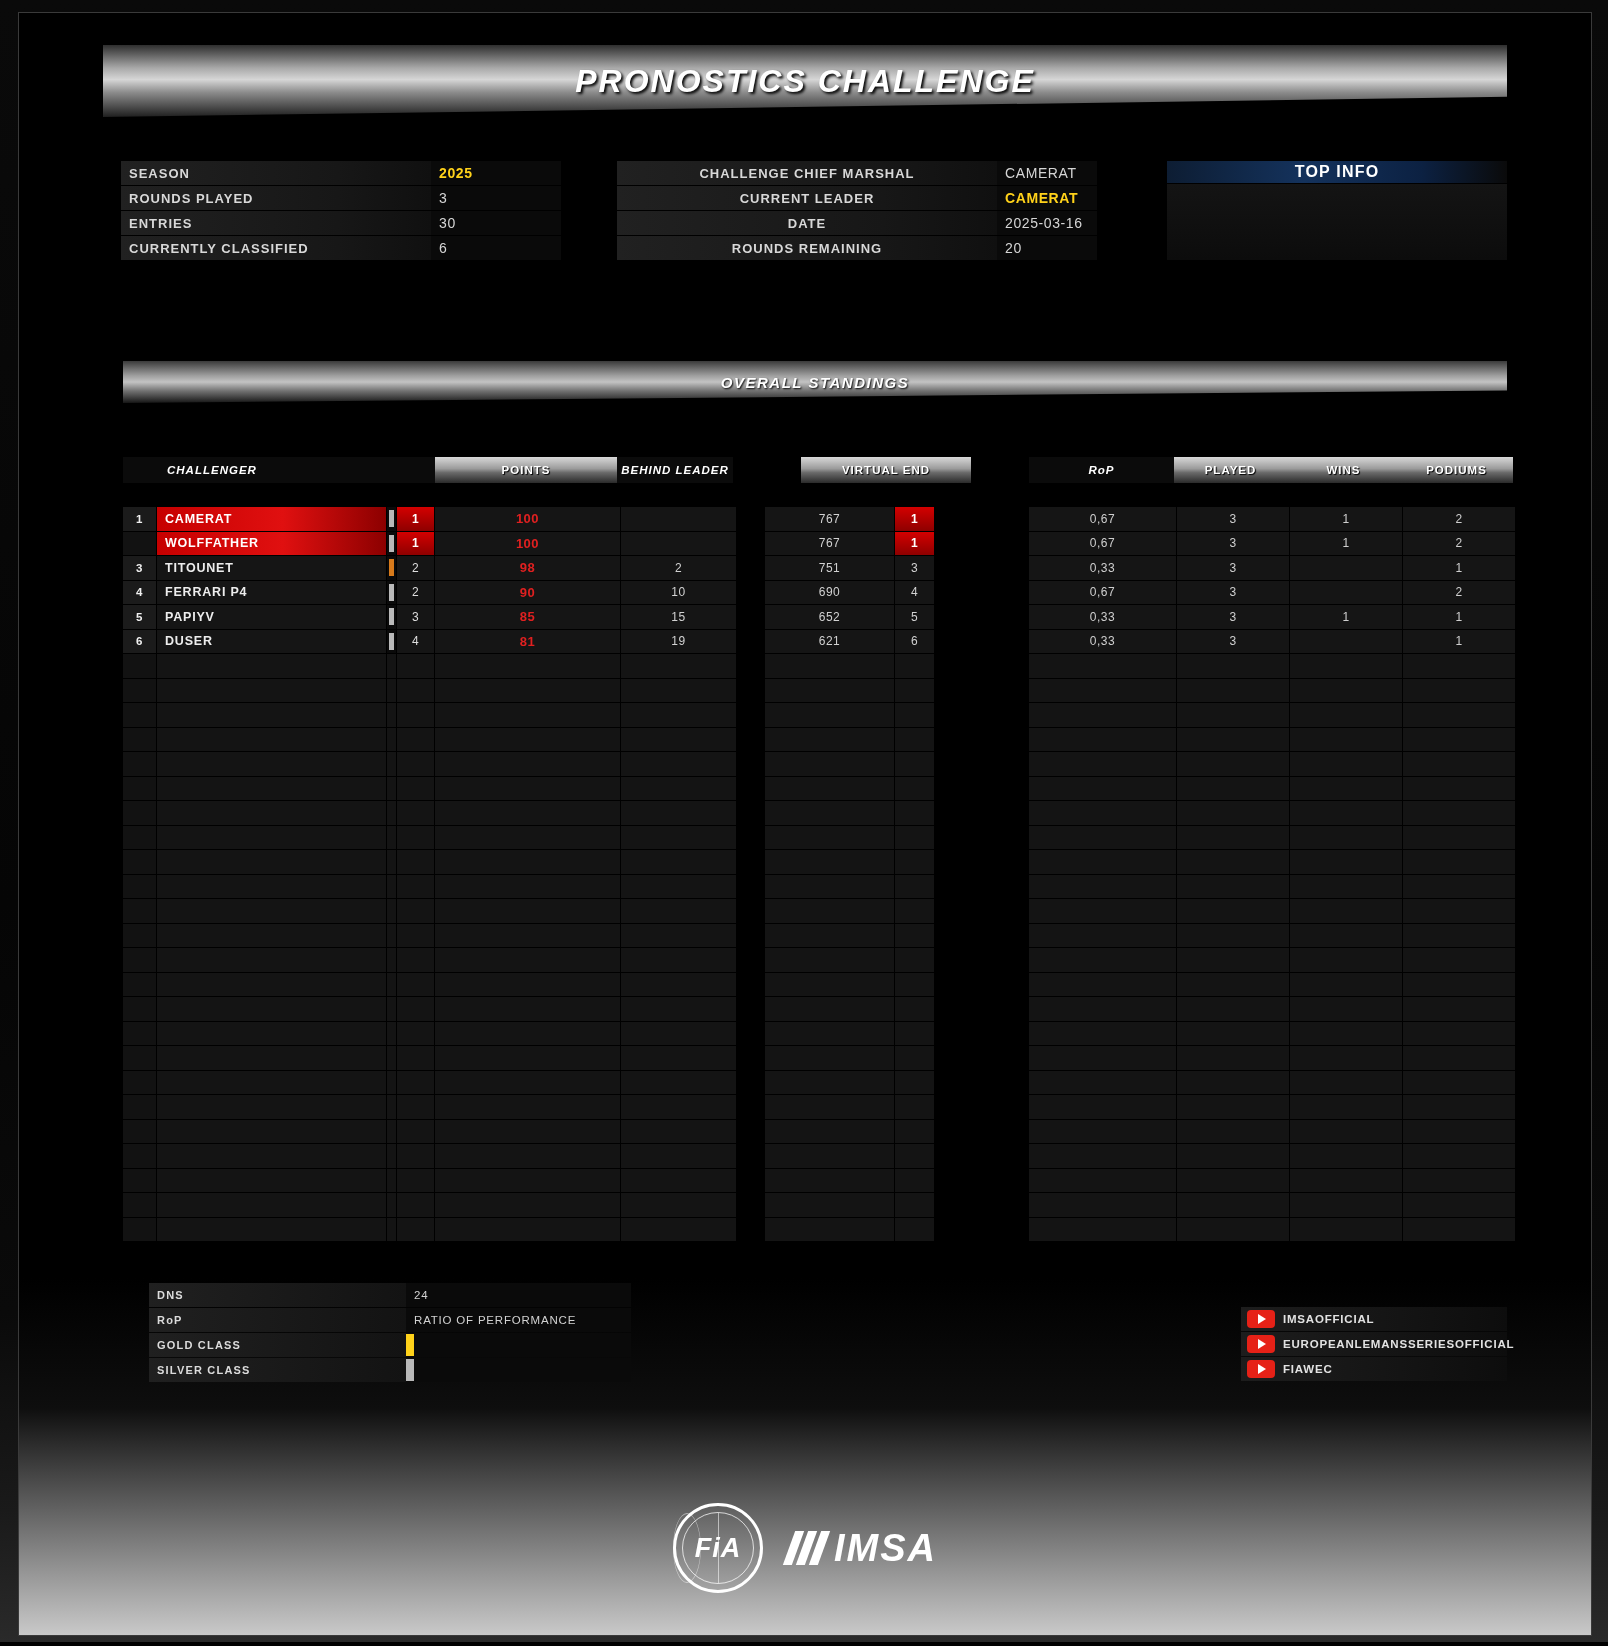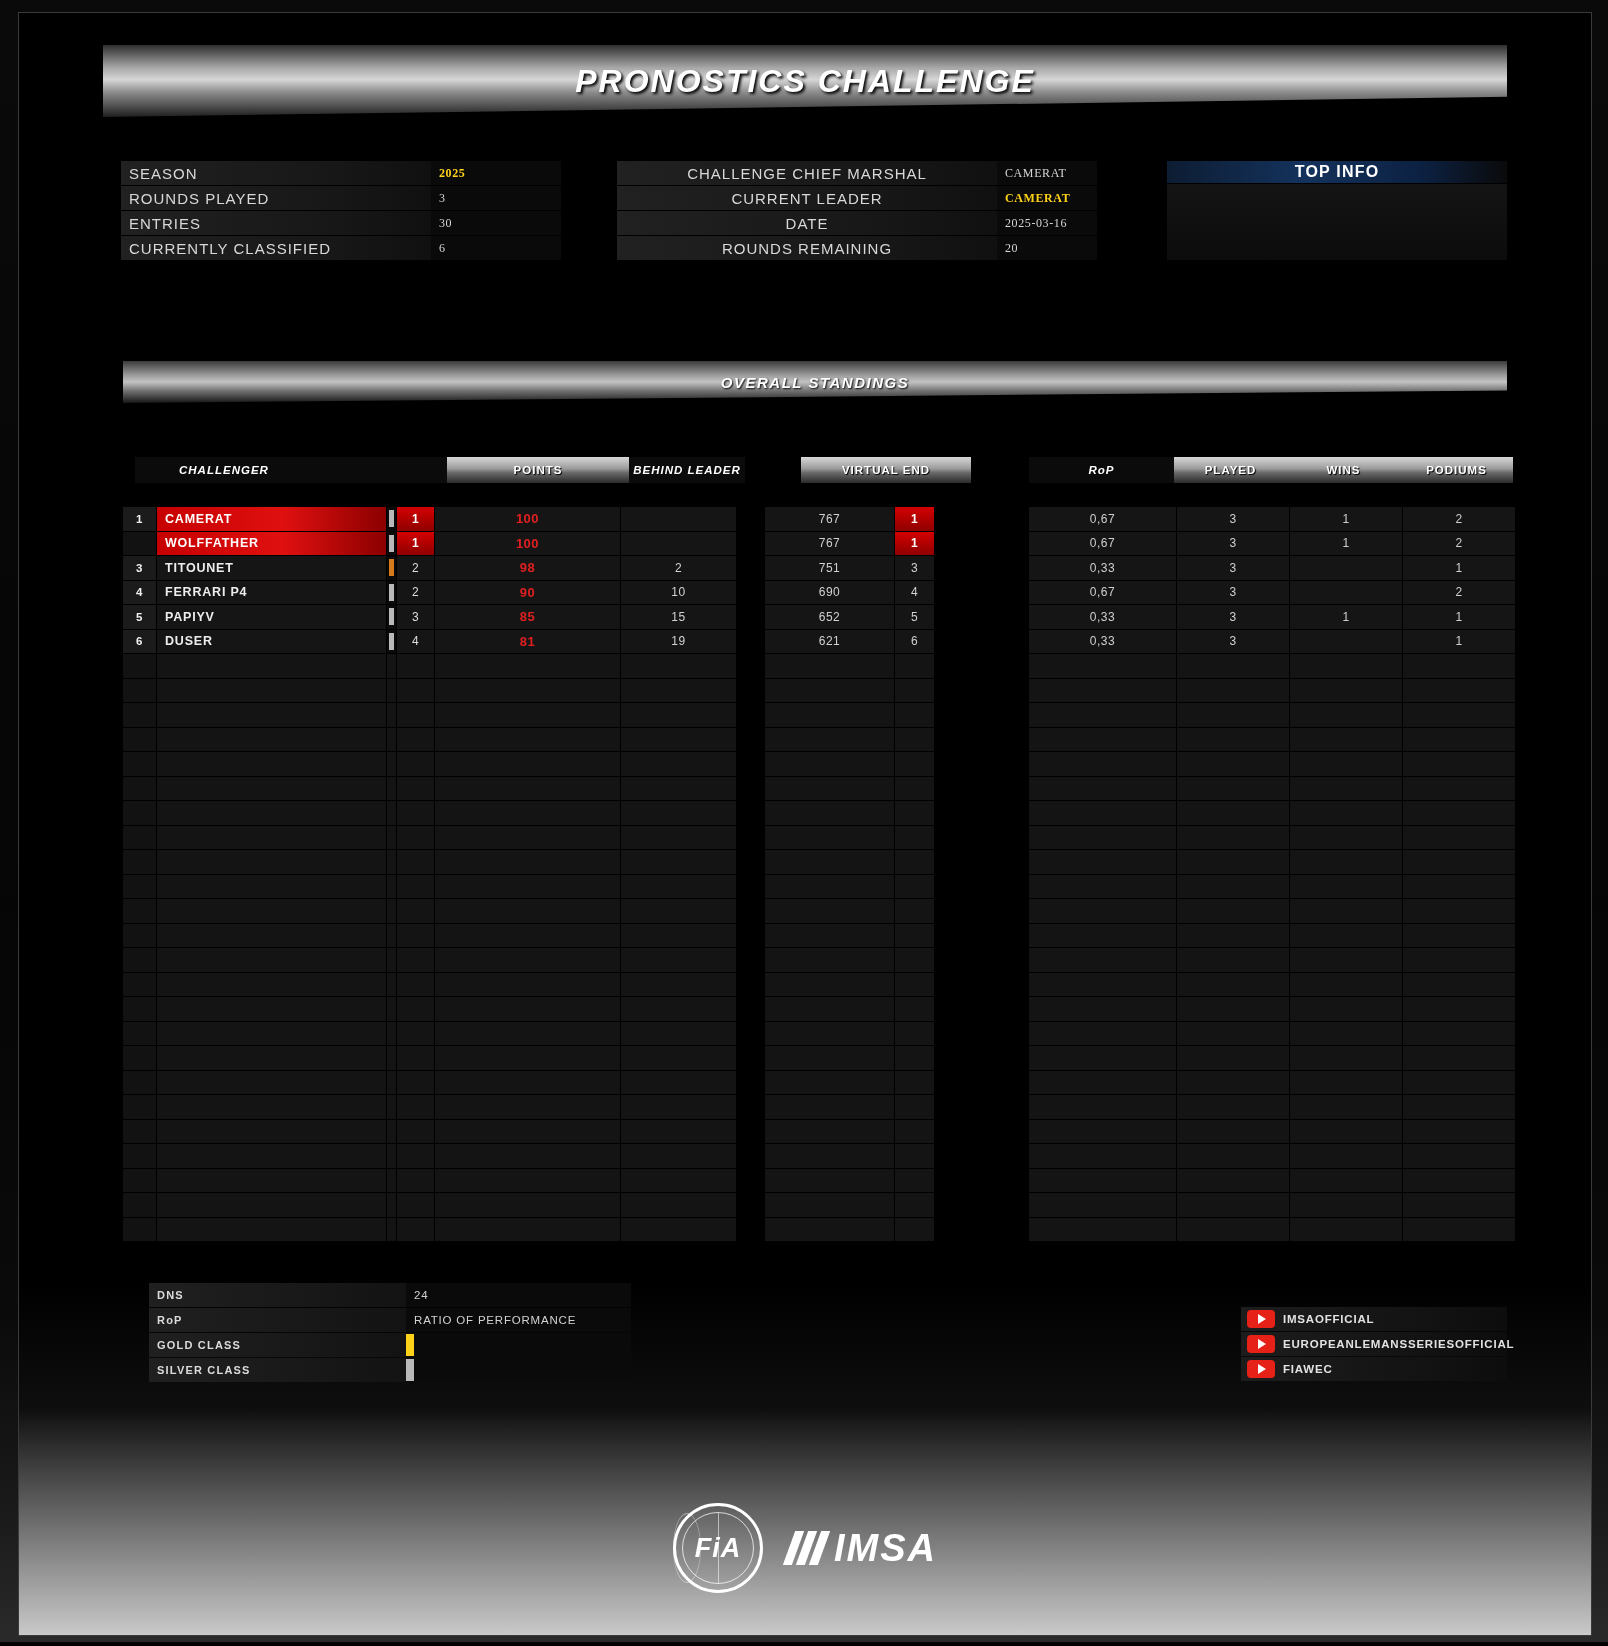--- a/index.html
+++ b/index.html
@@ -67,39 +67,38 @@
     align-items: center;
   }
   .info-label {
     background: linear-gradient(to right, #212121 0%, #171717 70%, #101010 100%);
     height: 24px;
     display: flex;
     align-items: center;
     padding-left: 8px;
     box-sizing: border-box;
     color: #d8d8d8;
-    font-weight: normal;
-    font-size: 15px;
+    font-weight: bold;
+    font-size: 13px;
     letter-spacing: 1px;
   }
   .info-label.right {
     justify-content: center;
     padding-left: 0;
   }
   .info-value {
     height: 24px;
     display: flex;
     align-items: center;
     padding-left: 8px;
     box-sizing: border-box;
     background: #0a0a0a;
     color: #d6d6d6;
-    font-size: 12px;
+    font-size: 14px;
     letter-spacing: .6px;
-    font-family: Liberation Serif, serif;
   }
   .v-yellow { color: #ffd21a; font-weight: bold; }
 
   #info-left { left: 102px; top: 148px; width: 440px; }
   #info-left .info-label { width: 310px; }
   #info-left .info-value { width: 130px; }
 
   #info-mid { left: 598px; top: 148px; width: 480px; }
   #info-mid .info-label { width: 380px; }
   #info-mid .info-value { width: 100px; }
@@ -308,21 +307,21 @@
 
       <div class="info-block" id="info-right">
         <div class="topinfo-header">TOP INFO</div>
         <div class="topinfo-body"></div>
       </div>
 
       <div class="section-banner">
         <span>OVERALL STANDINGS</span>
       </div>
 
-      <div class="col-headers" style="left:116px; width:610px; display:flex;">
+      <div class="col-headers" style="left:104px; width:610px; display:flex;">
         <div class="hdr hdr-plain" style="width:34px;"></div>
         <div class="hdr hdr-plain hdr-ital" style="width:278px; justify-content:flex-start; padding-left:10px;">CHALLENGER</div>
         <div class="hdr hdr-light" style="width:182px;">POINTS</div>
         <div class="hdr hdr-plain hdr-ital" style="width:116px;">BEHIND LEADER</div>
       </div>
 
       <div class="col-headers" style="left:782px; width:170px; display:flex;">
         <div class="hdr hdr-light" style="width:170px;">VIRTUAL END</div>
       </div>
 

